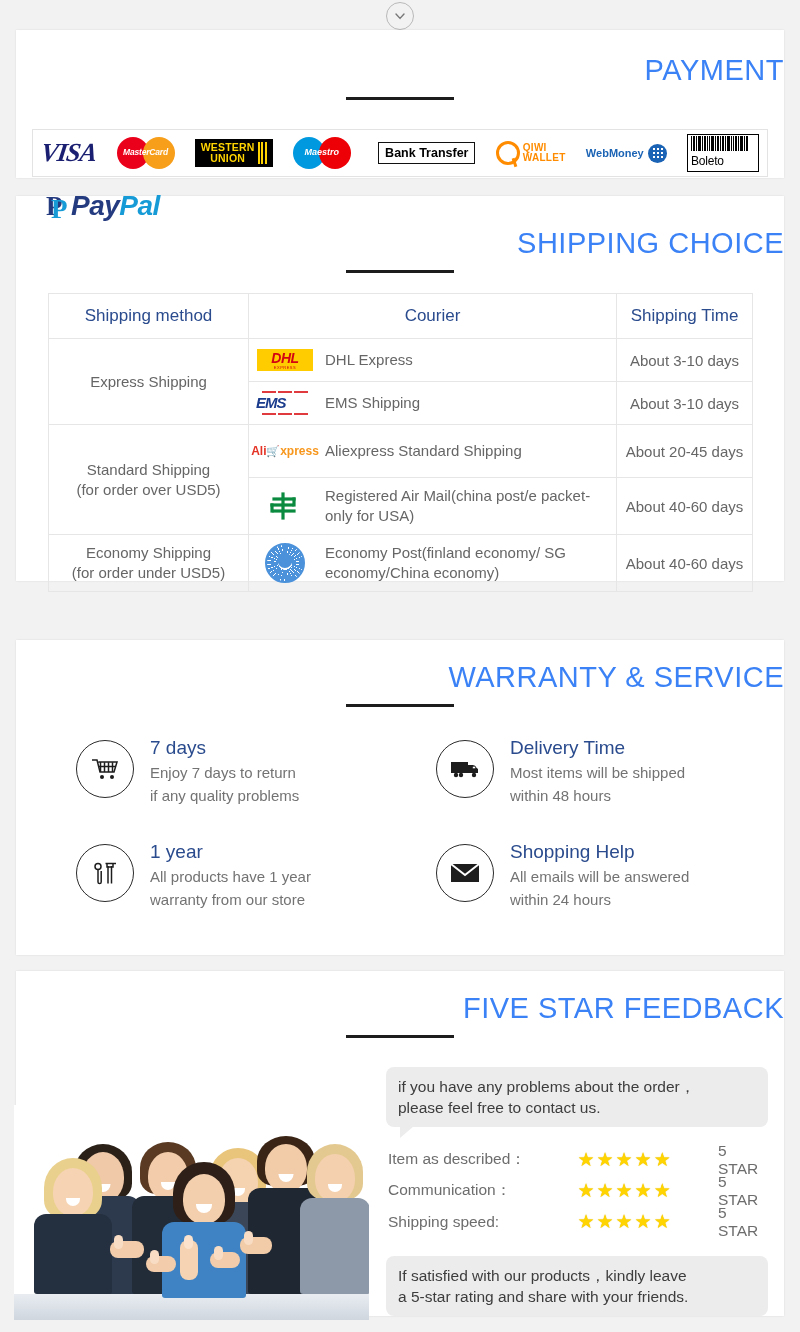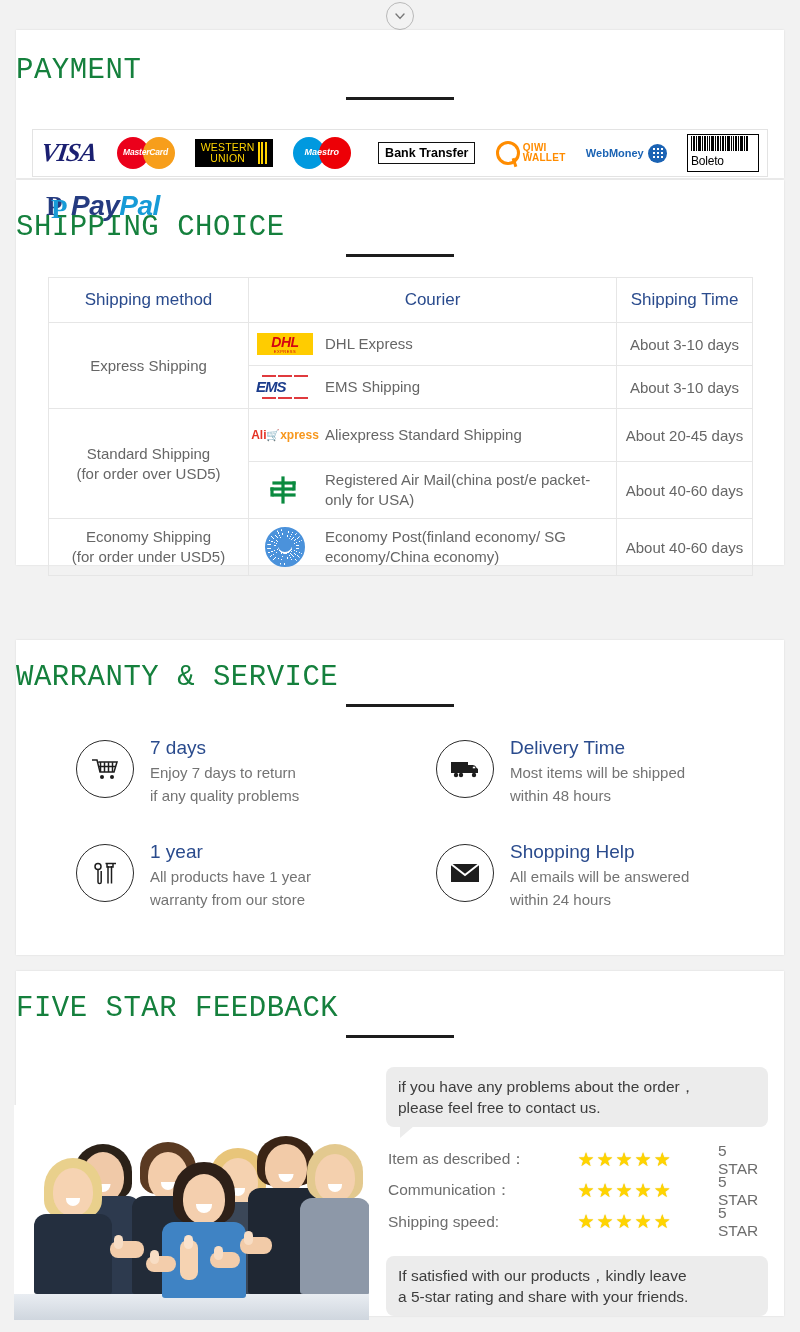--- a/index.html
+++ b/index.html
@@ -22,22 +22,22 @@
   .chev-circle svg{display:block;}
 
   
   .panel{
     position:absolute;background:#ffffff;
     box-shadow:0 0 2px rgba(0,0,0,.10);
   }
 
   
   .sec-title{
-    text-align:left;color:#15803d;font-weight:400;
-    letter-spacing:.5px;line-height:1;font-family:Liberation Mono, monospace;
+    text-align:right;color:#3b82f6;font-weight:400;
+    letter-spacing:.5px;line-height:1;
   }
   .sec-rule{
     width:108px;height:3px;background:#1d1d1d;margin:12px auto 0 auto;
   }
 
   
   #payment-panel{left:16px;top:30px;width:768px;height:148px;}
   #payment-title{font-size:29px;margin-top:26px;}
   .pay-strip{
     position:absolute;left:16px;top:99px;width:736px;height:48px;
@@ -50,21 +50,21 @@
   .visa{font-family:"Liberation Serif","DejaVu Serif",serif;font-style:italic;
     font-weight:700;font-size:26px;color:#1a1f71;letter-spacing:-1px;
     transform:skewX(-8deg);}
   .mc{position:relative;width:58px;height:34px;}
   .mc i{position:absolute;top:1px;width:32px;height:32px;border-radius:50%;display:block;}
   .mc .l{left:0;background:#eb001b;}
   .mc .r{right:0;background:#f79e1b;}
   .mc span{position:absolute;z-index:3;left:0;right:0;top:11px;text-align:center;
     color:#fff;font-size:8.5px;font-weight:700;font-style:italic;letter-spacing:-.2px;}
   .wu{background:#000;padding:3px 6px;display:flex;align-items:center;gap:3px;}
-  .wu u{color:#ffd400;font-size:10.5px;font-weight:400;line-height:11px;
+  .wu u{color:#ffd400;font-size:10.5px;font-weight:700;line-height:11px;
     text-decoration:none;display:block;text-align:center;letter-spacing:.2px;}
   .wu .bars{display:flex;gap:1.5px;}
   .wu .bars b{display:block;width:2px;height:22px;background:#ffd400;}
   .maestro{position:relative;width:58px;height:34px;}
   .maestro i{position:absolute;top:1px;width:32px;height:32px;border-radius:50%;display:block;}
   .maestro .l{left:0;background:#0099df;}
   .maestro .r{right:0;background:#ed0006;}
   .maestro span{position:absolute;z-index:3;left:0;right:0;top:11px;text-align:center;
     color:#fff;font-size:9px;font-weight:700;font-style:italic;}
   .bank{border:1px solid #111;padding:3px 6px;font-size:12.5px;font-weight:700;color:#000;margin-left:7px;}
@@ -92,21 +92,21 @@
   #paypal-badge .pp-mark{position:relative;width:20px;height:24px;}
   #paypal-badge .pp-mark b{position:absolute;font-family:"Liberation Serif",serif;
     font-weight:700;font-size:27px;line-height:24px;}
   #paypal-badge .pp-mark .b1{left:0;top:0;color:#253b80;}
   #paypal-badge .pp-mark .b2{left:5px;top:3px;color:#179bd7;}
   #paypal-badge .pp-txt{font-size:28px;font-weight:700;font-style:italic;letter-spacing:-.5px;}
   #paypal-badge .pp-txt .a{color:#253b80;}
   #paypal-badge .pp-txt .b{color:#179bd7;}
 
   
-  #shipping-panel{left:16px;top:180px;width:768px;height:385px;}
+  #shipping-panel{left:16px;top:196px;width:768px;height:385px;}
   #shipping-title{font-size:29px;margin-top:33px;}
   .ship-table{
     position:absolute;left:32px;top:97px;width:704px;
     border-collapse:collapse;table-layout:fixed;
   }
   .ship-table td,.ship-table th{
     border:1px solid #e6e6e6;padding:0;vertical-align:middle;
     font-weight:400;
   }
   .ship-table th{

